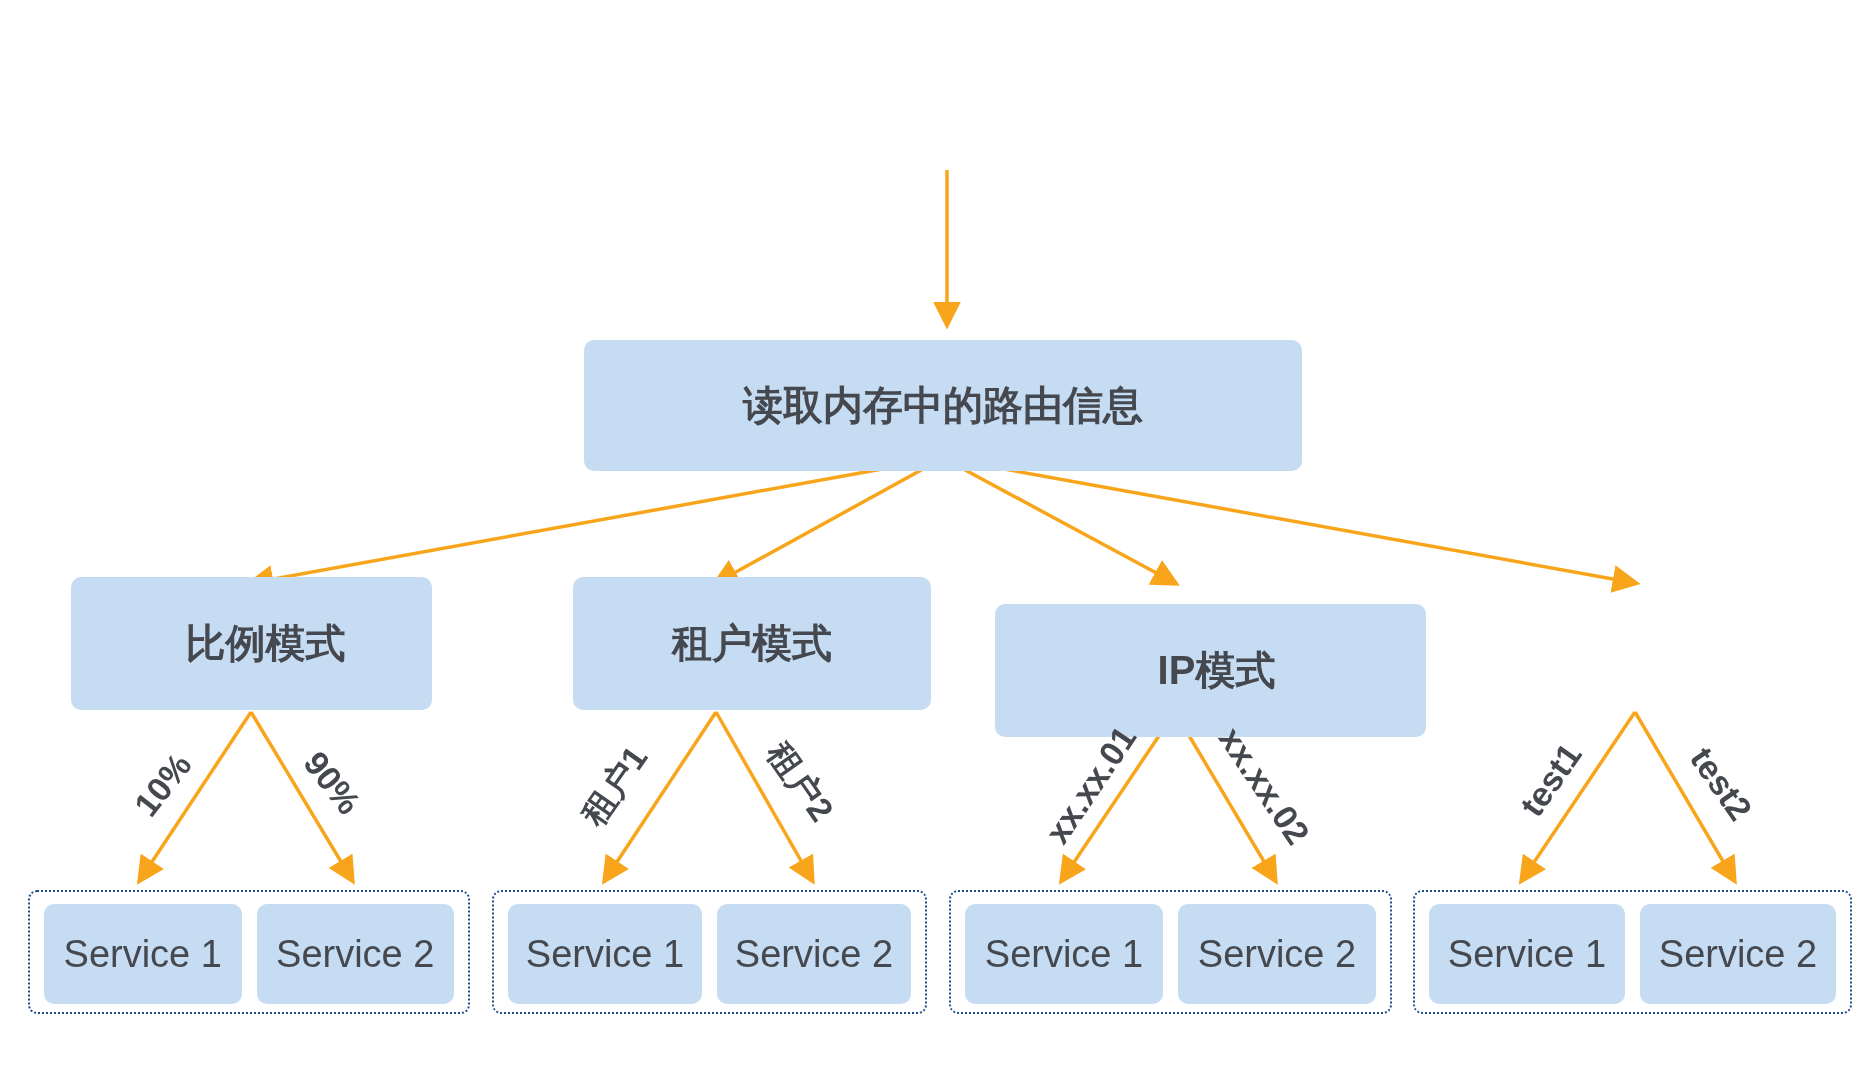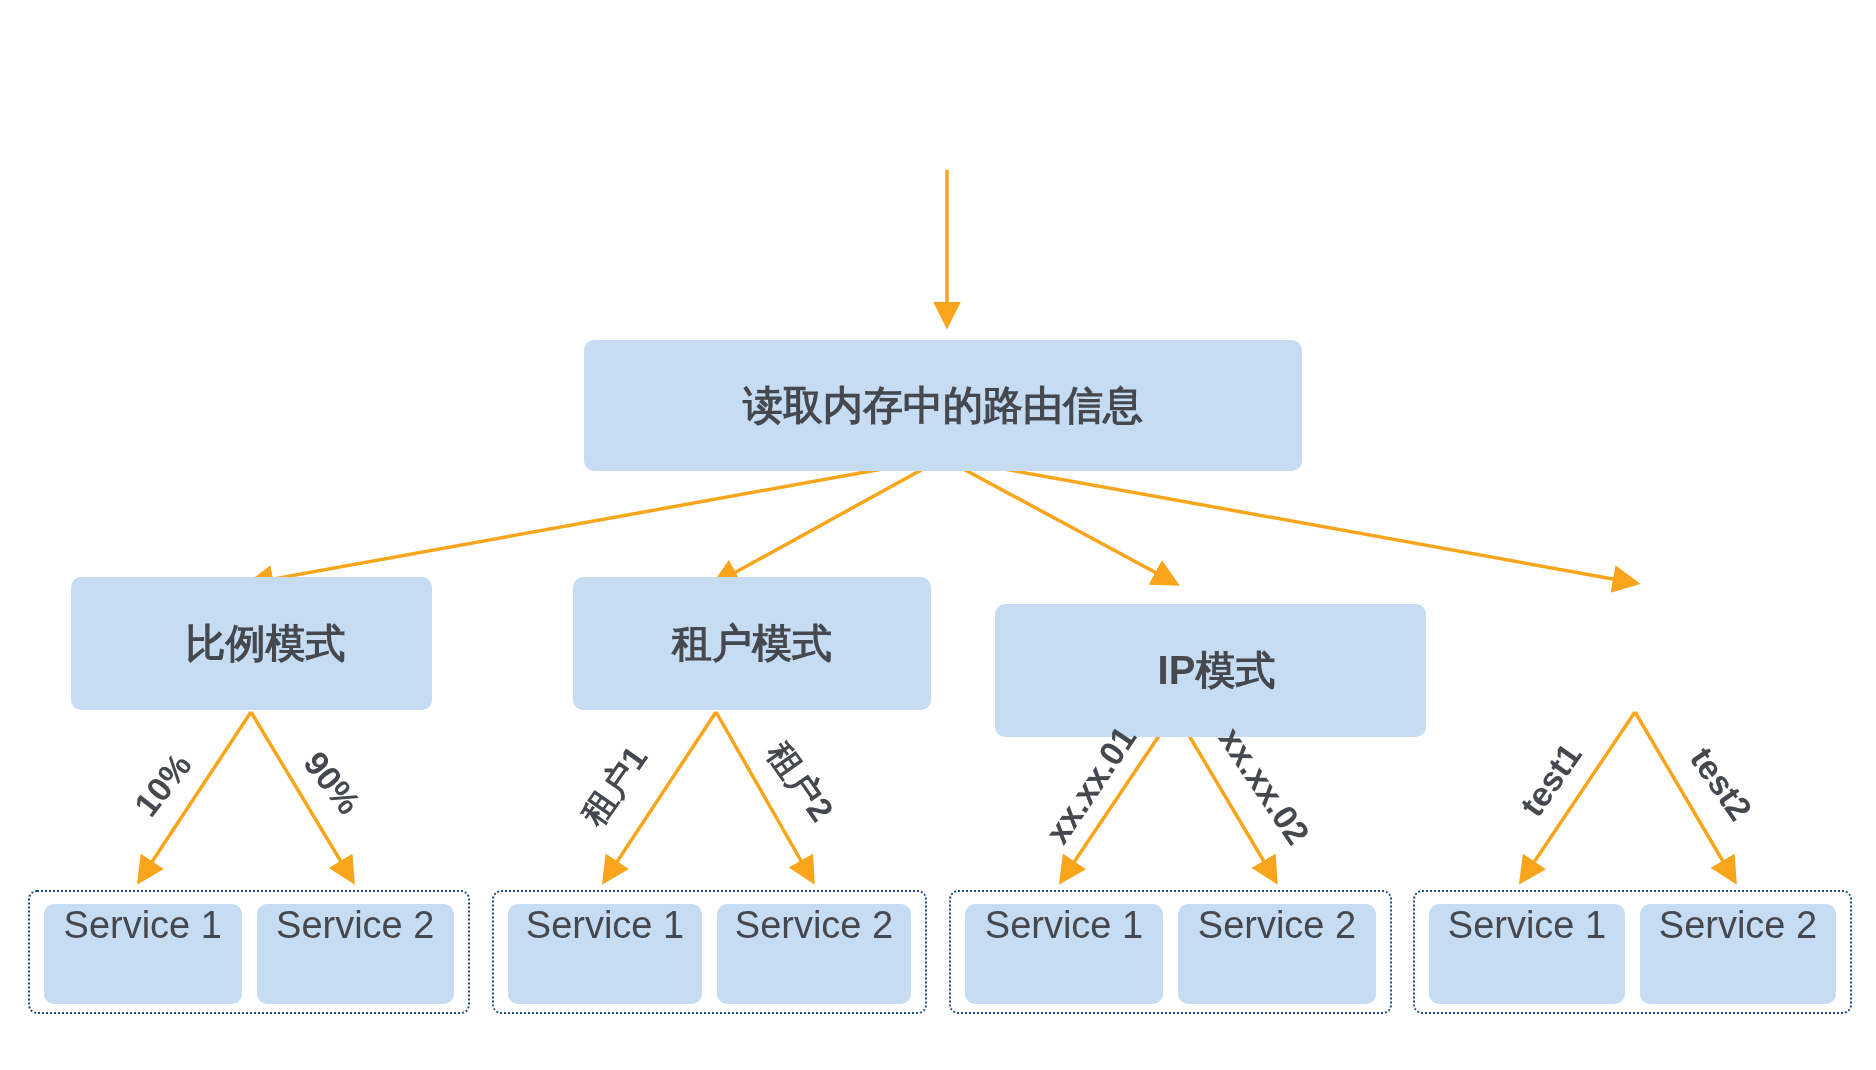--- a/index.html
+++ b/index.html
@@ -21,21 +21,21 @@
   .node{
     background:var(--node-bg,#c5dcf2);color:var(--text-dark,#45484e);
     border-radius:10px;font-size:40px;font-weight:bold;
   }
   .group{
     position:absolute;box-sizing:border-box;border:2px dotted var(--group-border,#1d4e89);
     border-radius:9px;display:flex;gap:15px;padding:12px 14px;align-items:stretch;
   }
   .service{
     flex:1;background:var(--node-bg,#c5dcf2);color:var(--text-dark,#45484e);
-    border-radius:10px;display:flex;justify-content:center;
+    border-radius:10px;display:flex;align-items:center;justify-content:center;
     font-size:38px;font-weight:500;height:100px;
   }
   .branch-label{
     position:absolute;font-size:34px;font-weight:bold;color:var(--text-dark,#45484e);
     white-space:nowrap;transform-origin:center center;
   }
 </style>
 </head>
 <body>
 

